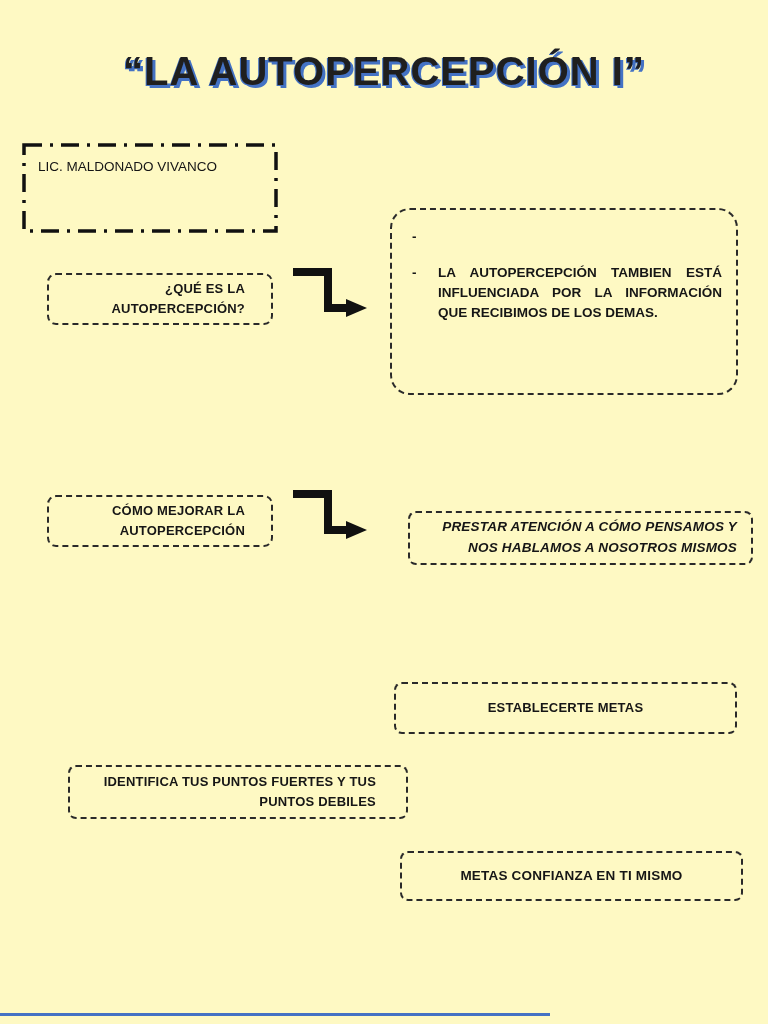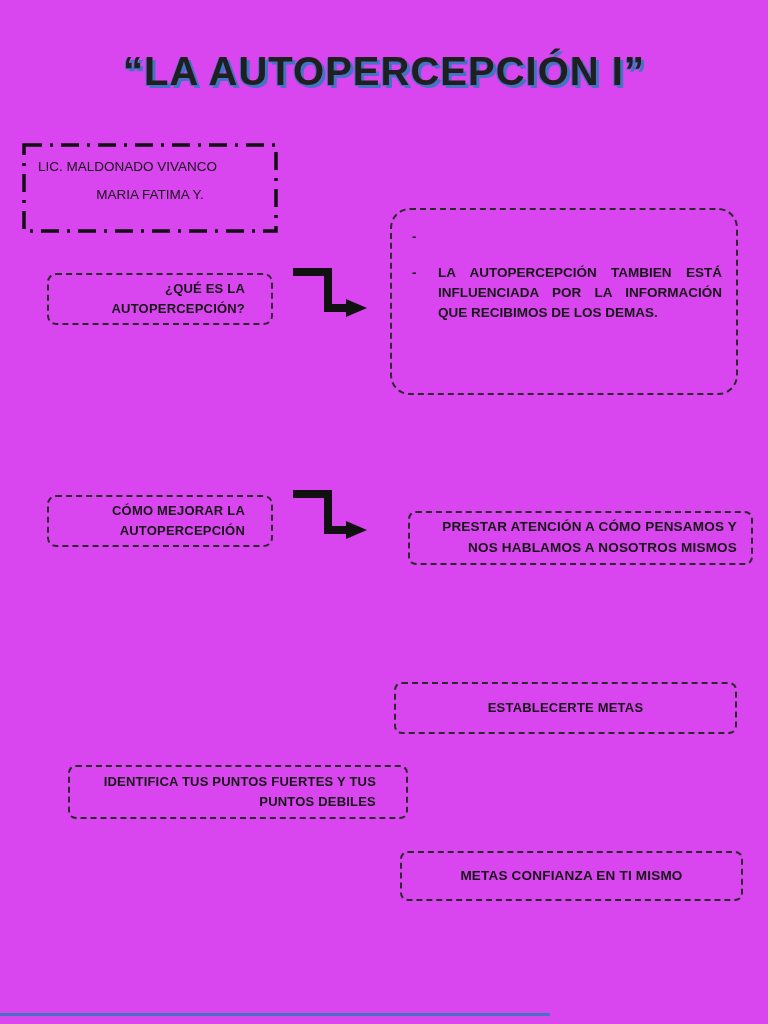--- a/index.html
+++ b/index.html
@@ -5,21 +5,21 @@
   html, body {
     margin: 0;
     padding: 0;
     background: #ffffff;
     font-family: "Liberation Sans", sans-serif;
   }
   .page {
     position: relative;
     width: 768px;
     height: 1024px;
-    background: #d946ef;
+    background: #fef9c3;
     overflow: hidden;
     color: #1c1c1c;
   }
   .doc-title {
     position: absolute;
     top: 22px;
     left: 0;
     width: 100%;
     text-align: center;
     font-size: 40px;
@@ -92,21 +92,21 @@
     text-align: left;
     padding-left: 6px;
     line-height: 20px;
   }
   .bullet-text {
     flex: 1;
     text-align: justify;
     line-height: 20px;
   }
   .tip-box { border-radius: 8px; }
-  .tip-prestar    { left: 408px; top: 511px; width: 345px; height: 54px; font-size: 13.5px; padding: 0 14px; }
+  .tip-prestar    { left: 408px; top: 511px; width: 345px; height: 54px; font-size: 13.5px; padding: 0 14px; font-style: italic; }
   .tip-utilizar   { left: 68px;  top: 596px; width: 340px; height: 53px; padding: 0 8px; }
   .tip-metas      { left: 394px; top: 682px; width: 343px; height: 52px; }
   .tip-identifica { left: 68px;  top: 765px; width: 340px; height: 54px; padding: 0 30px; }
   .tip-confianza  { left: 400px; top: 851px; width: 343px; height: 50px; font-size: 13.5px; }
   .tip-motivacion { left: 68px;  top: 941px; width: 340px; height: 51px; font-size: 13.5px; align-items: flex-start; padding-top: 12px; }
 
   .elbow-arrow {
     position: absolute;
     width: 78px; height: 54px;
   }
@@ -125,21 +125,20 @@
 
 <div class="page">
 
   <h1 class="doc-title">“LA AUTOPERCEPCIÓN I”</h1>
 
   <div class="course-box">
     <svg class="border-svg" width="256" height="90" viewBox="0 0 256 90">
       <rect x="2" y="2" width="252" height="86" fill="none" stroke="#111111" stroke-width="3.5" stroke-dasharray="18 8 3 8"></rect>
     </svg>
     <div class="course-line">LIC. MALDONADO VIVANCO</div>
-    <div class="course-line centered">MARIA FATIMA Y.</div>
   </div>
 
   <div class="dash-box q-box q1">
     <span>¿QUÉ ES LA AUTOPERCEPCIÓN?</span>
   </div>
 
   <svg class="elbow-arrow arrow1" viewBox="0 0 78 54">
     <path d="M2 8 H37 V44 H55" fill="none" stroke="#111111" stroke-width="8"></path>
     <polygon points="55,35 76,44 55,53" fill="#111111"></polygon>
   </svg>

